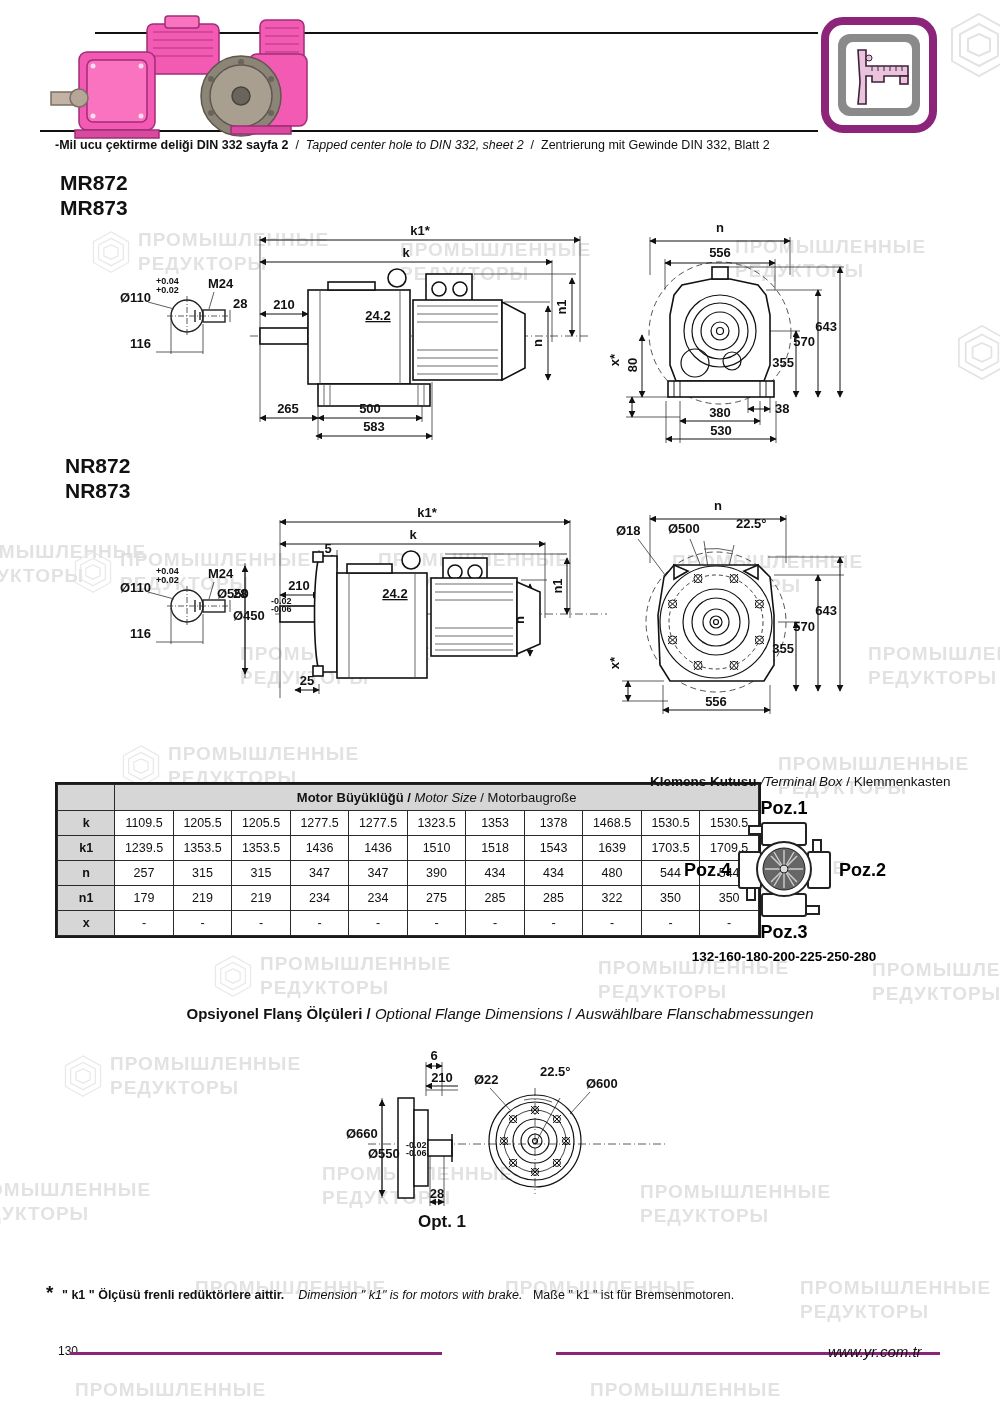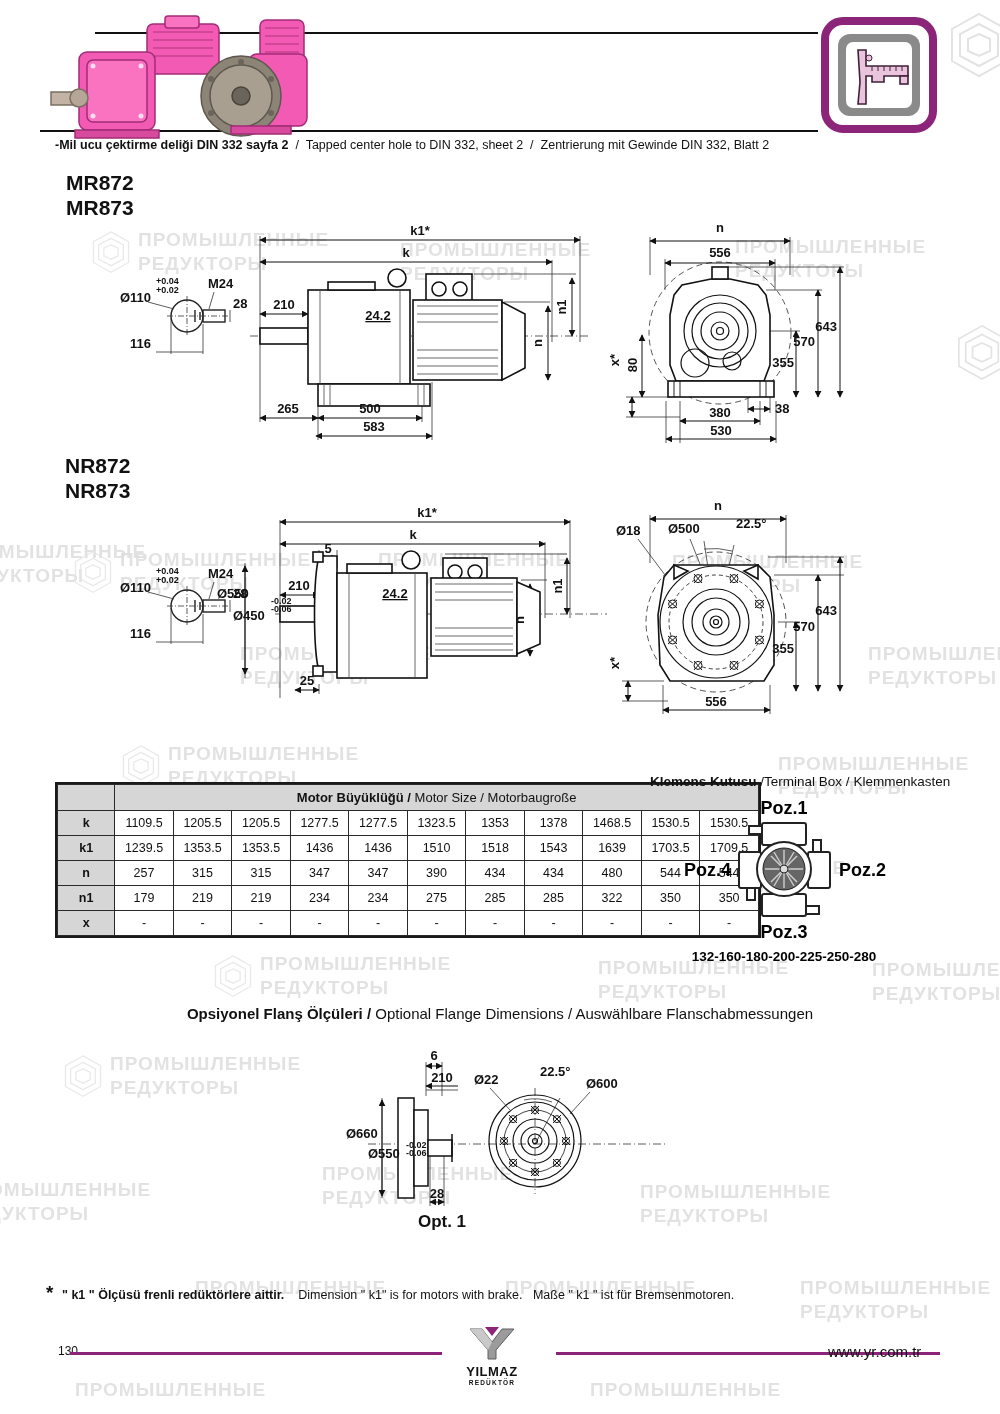--- a/index.html
+++ b/index.html
@@ -10,21 +10,21 @@
   .wm{position:absolute;display:flex;align-items:flex-start;gap:4px;opacity:.85;pointer-events:none;z-index:0;}
   .wm-text{display:flex;flex-direction:column;line-height:24px;font-size:19px;letter-spacing:1px;color:#dedede;font-weight:bold;}
   .swirl{position:absolute;z-index:0;pointer-events:none;}
   
   .hrule{position:absolute;background:#111;height:2px;z-index:2;}
   .title-block{position:absolute;left:310px;top:34px;width:500px;text-align:center;z-index:2;}
   .title-tr{font-size:25px;font-weight:bold;}
   .title-en{font-size:24px;font-style:italic;margin-top:6px;}
   .title-de{font-size:24px;margin-top:5px;}
   .note-line{position:absolute;left:55px;top:138px;font-size:12.5px;z-index:2;white-space:nowrap;}
-  .b{font-weight:bold;} .i{}
+  .b{font-weight:bold;} .i{font-style:italic;}
   .model-title{position:absolute;font-size:21px;font-weight:bold;line-height:25px;z-index:2;}
   
   table.size{border-collapse:collapse;table-layout:fixed;width:702px;font-size:12.5px;background:#fff;}
   table.size td,table.size th{border:1px solid #2a2a2a;text-align:center;padding:0;height:24px;overflow:hidden;}
   table.size .tt{background:#d6d6d6;height:25px;font-size:13px;}
   table.size th{background:#d6d6d6;height:29px;font-size:13px;}
   table.size .rl{background:#d6d6d6;font-weight:bold;}
   .size-wrap{position:absolute;left:55px;top:782px;z-index:2;border:2px solid #1a1a1a;}
   .sec-title{position:absolute;z-index:2;white-space:nowrap;}
   .fn{position:absolute;font-size:12.5px;z-index:2;white-space:nowrap;}
@@ -295,21 +295,21 @@
   </svg>
 
   <div class="note-line">
     <span class="b">-Mil ucu çektirme deliği DIN 332 sayfa 2</span>
     <span>&nbsp;</span><span>/</span><span>&nbsp;</span>
     <span class="i">Tapped center hole to DIN 332, sheet 2</span>
     <span>&nbsp;</span><span>/</span><span>&nbsp;</span>
     <span>Zentrierung mit Gewinde DIN 332, Blatt 2</span>
   </div>
 
-  <div class="model-title" style="left:66px;top:170px">
+  <div class="model-title" style="left:60px;top:170px">
     <div>MR872</div>
     <div>MR873</div>
   </div>
 
   <svg class="abs" style="left:112px;top:268px;z-index:2" width="160" height="92" viewBox="0 0 160 92">
     <g stroke="#222" stroke-width="1.4" fill="none">
       <circle cx="75" cy="48" r="16"></circle>
       <line x1="83" y1="42" x2="83" y2="54"></line>
         <line x1="88" y1="44" x2="88" y2="52"></line>
       <rect x="91" y="42" width="22" height="12"></rect>
@@ -900,25 +900,16 @@
     <span>&nbsp;&nbsp;</span>
     <span class="i">Dimension " k1" is for motors with brake.</span>
     <span>&nbsp;</span>
     <span>Maße " k1 " ist für Bremsenmotoren.</span>
   </div>
 
   <div class="fn" style="left:58px;top:1344px;font-size:12px">130</div>
   <div class="footer-line" style="left:70px;top:1352px;width:372px"></div>
   <div class="footer-line" style="left:556px;top:1352px;width:384px"></div>
 
-  <div class="abs" style="left:432px;top:1326px;width:120px;text-align:center;z-index:2">
-    <svg width="56" height="34" viewBox="0 0 56 34">
-      <polygon points="21,1 35,1 28,10" fill="#8c2479"></polygon>
-      <path d="M6,3 L18,3 L28,16 L38,3 L50,3 L32,24 L32,33 L24,33 L24,24 Z" fill="#9b9b9b" stroke="#5f5f5f" stroke-width="1"></path>
-      <path d="M6,3 L18,3 L28,16 L24,24 Z" fill="#c9c9c9" stroke="none"></path>
-    </svg>
-    <div class="brand1">YILMAZ</div>
-    <div class="brand2">REDÜKTÖR</div>
-  </div>
 
   <div class="fn i" style="left:828px;top:1343px;font-size:15px">www.yr.com.tr</div>
 
 </div>
 
 </body></html>

